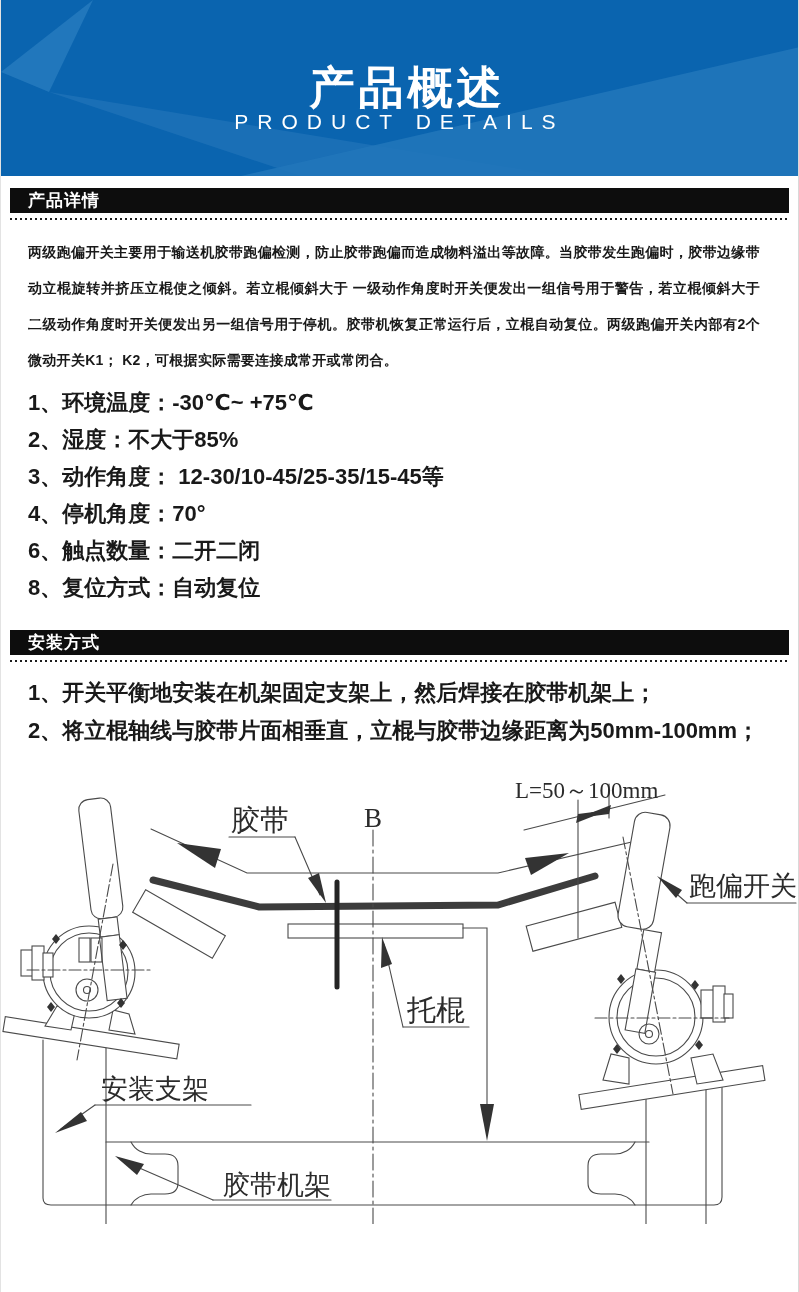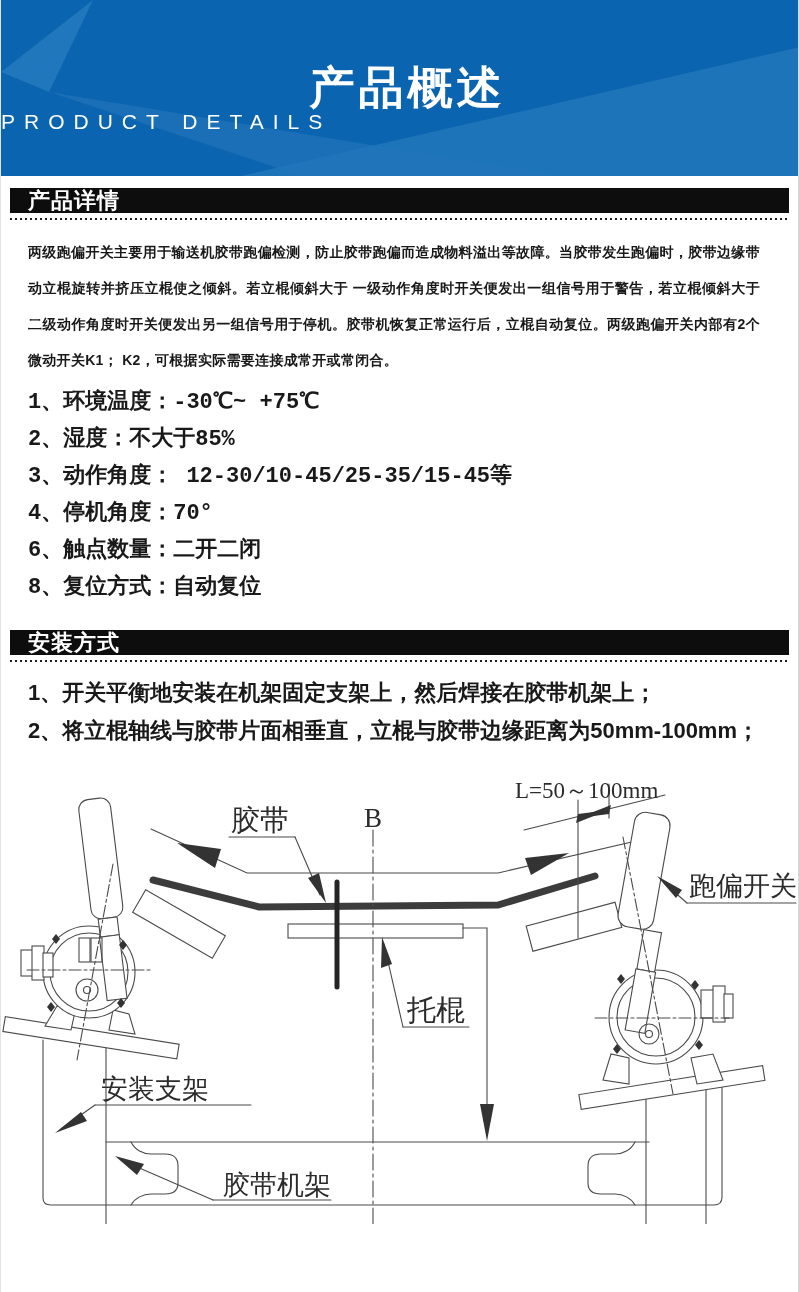--- a/index.html
+++ b/index.html
@@ -4,33 +4,33 @@
 <style>
   html,body{margin:0;padding:0;background:#ffffff;}
   .page{width:799px;height:1292px;background:#fff;position:relative;overflow:hidden;
         font-family:"Liberation Sans","DejaVu Sans",sans-serif;
         border-left:1px solid #e3e3e3;border-right:1px solid #d9d9d9;box-sizing:border-box;}
   
   .hero{height:176px;background:#0a64af;position:relative;overflow:hidden;}
   .hero svg{position:absolute;left:0;top:0;}
   .hero-title{position:absolute;top:50px;width:100%;text-align:center;color:#fff;
               font-size:45px;font-weight:700;letter-spacing:4px;margin:8px;}
-  .hero-sub{position:absolute;top:110px;width:100%;text-align:left;color:#fff;
+  .hero-sub{position:absolute;top:110px;width:100%;text-align:center;color:#fff;
             font-size:21px;font-weight:400;letter-spacing:9px;margin:0;}
   
-  .section-bar{margin:0 9px;height:25px;background:#0d0d0d;color:#fff;font-size:22px;
+  .section-bar{margin:0 9px;height:25px;background:#0d0d0d;color:#fff;font-size:17px;
                font-weight:700;line-height:25px;padding-left:18px;letter-spacing:1px;}
   .bar1{margin-top:12px;}
   .bar2{margin-top:24px;}
   .dotted{margin:5px 9px 0 9px;height:2px;
           background:repeating-linear-gradient(90deg,#1d1d1d 0 2px,transparent 2px 5px);}
   
   .para{margin:14px 38px 0 27px;font-size:14px;font-weight:700;color:#191919;
         line-height:36px;letter-spacing:0.3px;text-align:justify;}
-  .spec-list{margin:6px 0 0 27px;font-family:Liberation Mono, monospace;}
+  .spec-list{margin:6px 0 0 27px;}
   .spec-item{font-size:22px;font-weight:700;color:#191919;line-height:37px;}
   .steps{margin:12px 0 0 27px;}
   .step{font-size:22px;font-weight:700;color:#191919;line-height:38px;}
   
   .diagram{display:block;}
   .cad-label{font-family:"Liberation Serif","DejaVu Serif",serif;fill:#2b2b2b;}
 </style>
 </head>
 <body>
 

